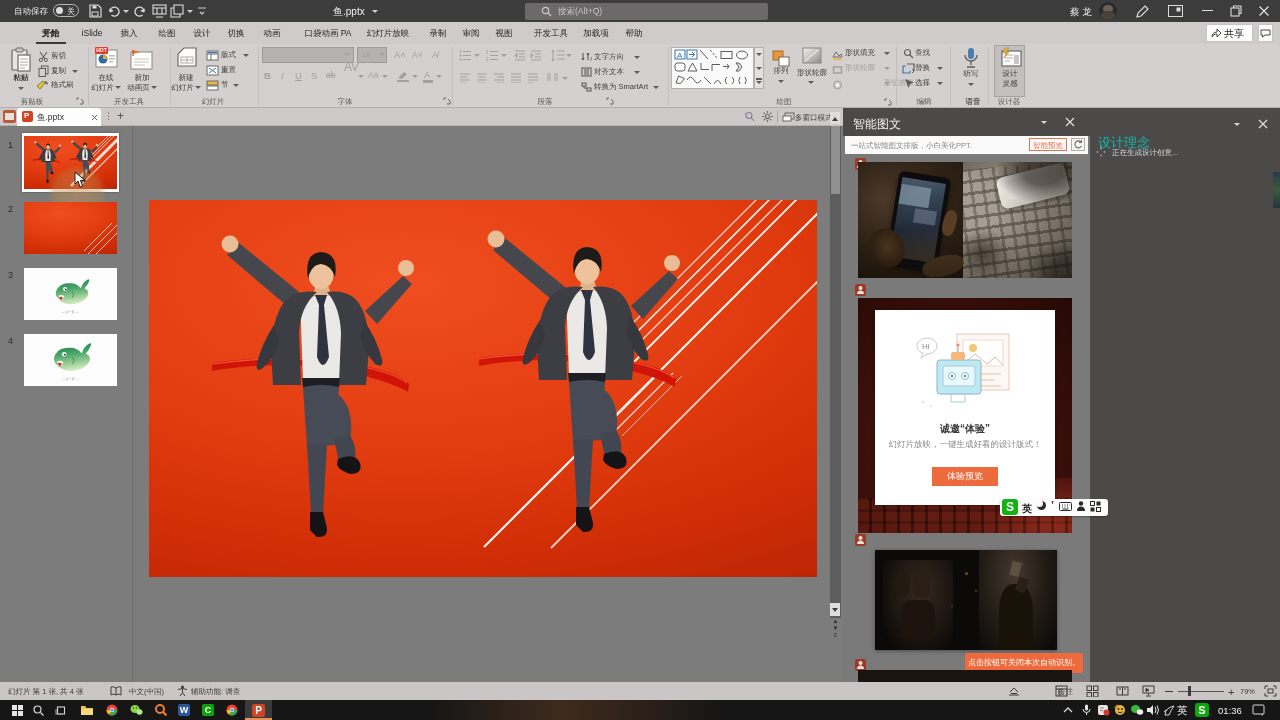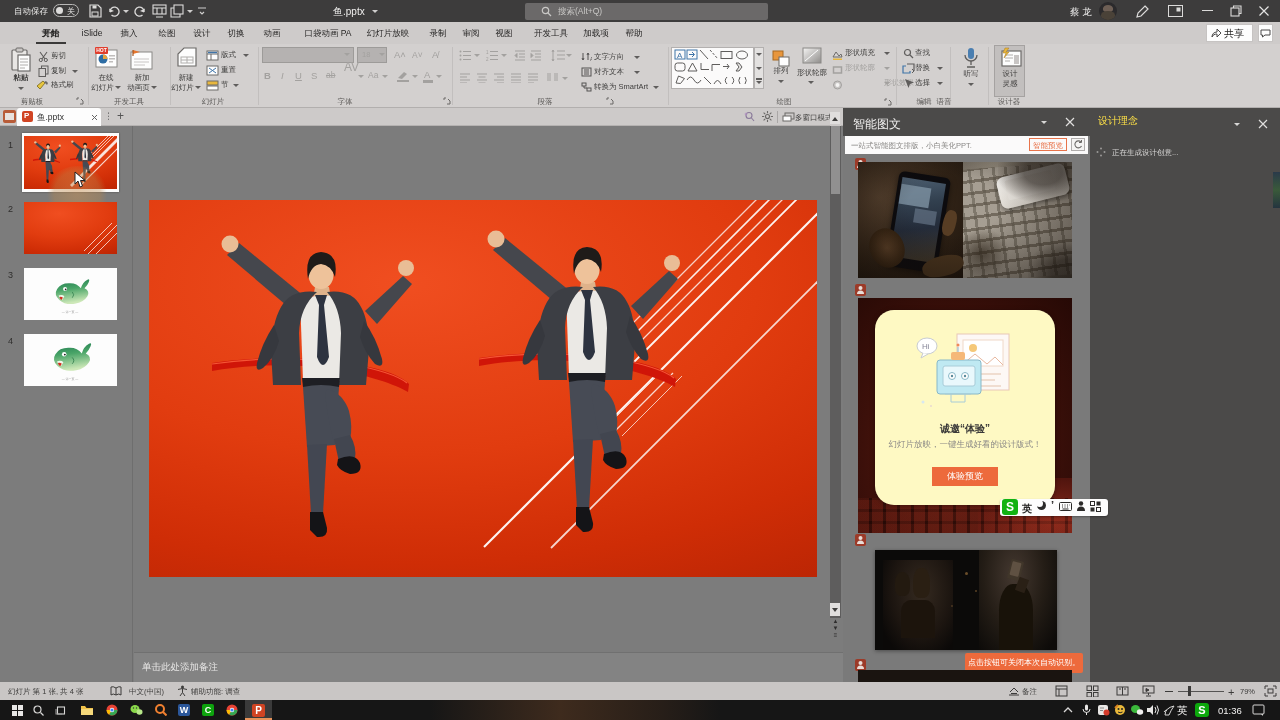--- a/index.html
+++ b/index.html
@@ -401,21 +401,21 @@
  <div class="abs glabel cn" style="left:884px;">编辑</div>
  <span class="gdiv" style="left:950px;"></span>
 
  <svg class="abs" style="left:962px;top:3px" width="18" height="24" viewBox="0 0 18 24">
         <rect x="6" y="1" width="6" height="11" rx="3" fill="#4a7eb0"></rect>
         <path d="M3 8a6 6 0 0 0 12 0" fill="none" stroke="#5f5d5c" stroke-width="1.3"></path>
         <path d="M9 14v4M5 20h8" stroke="#5f5d5c" stroke-width="1.3"></path>
       </svg>
  <div class="abs btnlabel cn" style="left:958px;top:25px;width:26px;">听写</div>
  <span class="abs caret" style="left:968px;top:39px;"></span>
- <div class="abs glabel cn" style="left:904px;">语音</div>
+ <div class="abs glabel cn" style="left:933px;font-weight:bold;">语音</div>
  <span class="gdiv" style="left:988px;"></span>
 
  <span class="abs" style="left:994px;top:1px;width:31px;height:52px;background:#c2bfbe;border:1px solid #a5a2a1;"></span>
  <svg class="abs" style="left:998px;top:3px" width="24" height="21" viewBox="0 0 24 21">
         <rect x="4" y="4" width="19" height="15" fill="#fdfdfd" stroke="#6d6b69" stroke-width="1.2"></rect>
         <path d="M7 8h8M7 11h8M7 14h5" stroke="#b0aeac"></path>
         <path d="M7 1l-2 5h3l-2 5 5-6h-3l3-4z" fill="#e8b73d" stroke="#a87820" stroke-width="0.5"></path>
         <rect x="16" y="8" width="5" height="9" fill="#c8c5c4"></rect>
       </svg>
  <div class="abs btnlabel cn" style="left:997px;top:25px;width:26px;">设计<br>灵感</div>
@@ -568,23 +568,20 @@
     </div>
 <div class="abs" id="vscroll">
  <span class="abs" style="left:0;top:-16px;width:11px;height:16px;background:#cdcac9;"></span>
  <span class="abs" style="left:0;top:-14px;width:10px;height:12px;background:#e0dedd;"></span>
  <span class="abs" style="left:2px;top:-9px;width:0;height:0;border-left:3px solid transparent;border-right:3px solid transparent;border-bottom:4px solid #3f3e3d;"></span>
  <span class="abs" style="left:1px;top:0px;width:9px;height:68px;background:#919090;"></span>
  <span class="abs" style="left:0;top:477px;width:10px;height:13px;background:#e0dedd;"></span>
  <span class="abs" style="left:2px;top:482px;width:0;height:0;border-left:3px solid transparent;border-right:3px solid transparent;border-top:4px solid #3f3e3d;"></span>
  <span class="abs" style="left:0;top:492px;width:11px;height:34px;background:#7c7c7c;color:#2e2d2d;font-size:6px;text-align:center;line-height:7px;">▲<br>▼<br>≡</span>
 </div>
-<div class="abs" id="notesarea">
-      <span style="position:absolute;left:8px;top:8px">单击此处添加备注</span>
-    </div>
 <div class="abs" id="smartpanel">
  <span class="abs" style="left:0;top:0;width:247px;height:28px;background:#4b4a49;"></span>
  <span class="abs cn" style="left:10px;top:8px;font-size:12px;color:#f2f1f0;font-family:Liberation Mono, monospace;">智能图文</span>
  <span class="abs caret" style="left:198px;top:13px;border-top-color:#d8d7d6;"></span>
  <svg class="abs" style="left:222px;top:9px" width="10" height="10" viewBox="0 0 10 10">
         <path d="M1 1l8 8M9 1L1 9" stroke="#e0dfde" stroke-width="1.2"></path>
       </svg>
  <span class="abs" style="left:2px;top:28px;width:243px;height:18px;background:#fbfafa;"></span>
  <span class="abs cn" style="left:8px;top:33px;font-size:7.5px;color:#8a8886;">一站式智能图文排版，小白美化PPT.</span>
  <span class="abs cn" style="left:186px;top:30px;width:38px;height:13px;border:1px solid #e8734a;color:#e8734a;font-size:7.5px;text-align:center;line-height:13px;">智能预览</span>
@@ -622,21 +619,21 @@
  <svg class="abs" style="left:13px;top:177px" width="9" height="10" viewBox="0 0 9 10">
         <circle cx="4.5" cy="3" r="2" fill="#e8ddd8"></circle>
         <path d="M1 9 Q1 5.5 4.5 5.5 Q8 5.5 8 9z" fill="#e8ddd8"></path>
       </svg>
  <div class="abs" style="left:15px;top:190px;width:214px;height:235px;background:#3a120c;overflow:hidden;">
   <span class="abs" style="left:0;top:0;width:214px;height:235px;background:radial-gradient(ellipse at 45% 65%,#5e1c11 0%,#3c100a 55%,#260905 100%);"></span>
   <span class="abs" style="left:120px;top:180px;width:94px;height:55px;background:radial-gradient(ellipse at 80% 80%,#8a2a1c 0%,#51150e 70%);"></span>
   <span class="abs" style="left:0px;top:200px;width:214px;height:35px;background:repeating-linear-gradient(90deg,rgba(150,45,28,.22) 0 11px,rgba(10,2,1,.28) 11px 14px),repeating-linear-gradient(0deg,rgba(140,40,25,.16) 0 9px,rgba(10,2,1,.22) 9px 12px);"></span>
  </div>
 
- <div class="abs" style="left:32px;top:202px;width:180px;height:195px;background:#fef9c3;box-shadow:0 1px 5px rgba(0,0,0,.35);border-radius:19px;">
+ <div class="abs" style="left:32px;top:202px;width:180px;height:195px;background:#ffffff;box-shadow:0 1px 5px rgba(0,0,0,.35);">
   <svg class="abs" style="left:40px;top:22px" width="100" height="78" viewBox="0 0 100 78">
    <rect x="42" y="2" width="52" height="56" fill="#fdf8f5" stroke="#e8c8b8"></rect>
    <rect x="48" y="8" width="40" height="26" fill="#fff" stroke="#f0d8c8"></rect>
    <circle cx="58" cy="16" r="4" fill="#f5c878"></circle>
           <path d="M48 32 L60 22 L72 32 L80 25 L88 33" stroke="#e8b8a0" fill="none"></path>
    <path d="M50 42h36M50 48h30M50 54h36" stroke="#f0ddd0" stroke-width="2"></path>
    <rect x="22" y="28" width="44" height="34" rx="3" fill="#bfe9f2" stroke="#88b8c8"></rect>
    <rect x="28" y="34" width="32" height="20" rx="2" fill="#e9f8fc" stroke="#a8ccd8"></rect>
    <circle cx="37" cy="44" r="3.5" fill="#fff" stroke="#88b8c8"></circle>
           <circle cx="50" cy="44" r="3.5" fill="#fff" stroke="#88b8c8"></circle>
@@ -702,21 +699,21 @@
  <span class="abs" style="left:208px;top:565px;width:0;height:0;border-left:5px solid transparent;border-right:5px solid transparent;border-top:6px solid #ed6a3c;"></span>
 
  <span class="abs" style="left:12px;top:551px;width:11px;height:12px;background:#9c3a28;border-radius:2px;"></span>
  <svg class="abs" style="left:13px;top:552px" width="9" height="10" viewBox="0 0 9 10">
         <circle cx="4.5" cy="3" r="2" fill="#e8ddd8"></circle>
         <path d="M1 9 Q1 5.5 4.5 5.5 Q8 5.5 8 9z" fill="#e8ddd8"></path>
       </svg>
  <div class="abs" style="left:15px;top:562px;width:214px;height:12px;background:#1a1410;"></div>
 </div>
 <div class="abs" id="designpanel">
- <span class="abs cn" style="left:8px;top:6px;font-size:10px;color:#fde047;">设计理念</span>
+ <span class="abs cn" style="left:8px;top:26px;font-size:13px;color:#14b8a6;">设计理念</span>
  <span class="abs caret" style="left:144px;top:15px;border-top-color:#d8d7d6;"></span>
  <svg class="abs" style="left:168px;top:11px" width="10" height="10" viewBox="0 0 10 10">
         <path d="M1 1l8 8M9 1L1 9" stroke="#e0dfde" stroke-width="1.2"></path>
       </svg>
  <svg class="abs" style="left:6px;top:39px" width="10" height="10" viewBox="0 0 10 10">
         <g fill="#9a9998">
           <circle cx="5" cy="1.5" r="1"></circle>
           <circle cx="8.5" cy="5" r="1"></circle>
           <circle cx="5" cy="8.5" r="1"></circle>
           <circle cx="1.5" cy="5" r="1"></circle>
@@ -733,21 +730,21 @@
  <span class="abs cn" style="left:129px;top:5px;">中文(中国)</span>
  <svg class="abs" style="left:177px;top:3px" width="11" height="12" viewBox="0 0 11 12">
         <circle cx="5.5" cy="2" r="1.5" fill="#3c3b3a"></circle>
         <path d="M1 4.5l4.5-1 4.5 1M5.5 3.5v4M5.5 7.5L3 11M5.5 7.5L8 11" stroke="#3c3b3a" fill="none"></path>
       </svg>
  <span class="abs cn" style="left:191px;top:5px;">辅助功能: 调查</span>
  <svg class="abs" style="left:1008px;top:4px" width="12" height="10" viewBox="0 0 12 10">
         <path d="M1 9h10M2 6l4-4 4 4" fill="none" stroke="#3c3b3a"></path>
         <path d="M3 7.5h6" stroke="#3c3b3a"></path>
       </svg>
- <span class="abs cn" style="left:1022px;top:5px;">备注</span>
+ <span class="abs cn" style="left:1058px;top:5px;">备注</span>
  <svg class="abs" style="left:1055px;top:3px" width="13" height="12" viewBox="0 0 13 12">
         <rect x="1" y="1" width="11" height="10" fill="none" stroke="#3c3b3a"></rect>
         <path d="M1 4h11M4 4v7" stroke="#3c3b3a"></path>
       </svg>
  <svg class="abs" style="left:1086px;top:3px" width="13" height="12" viewBox="0 0 13 12">
         <rect x="1" y="1" width="4.5" height="4.5" fill="none" stroke="#3c3b3a"></rect>
         <rect x="7.5" y="1" width="4.5" height="4.5" fill="none" stroke="#3c3b3a"></rect>
         <rect x="1" y="7.5" width="4.5" height="4.5" fill="none" stroke="#3c3b3a"></rect>
         <rect x="7.5" y="7.5" width="4.5" height="4.5" fill="none" stroke="#3c3b3a"></rect>
       </svg>

